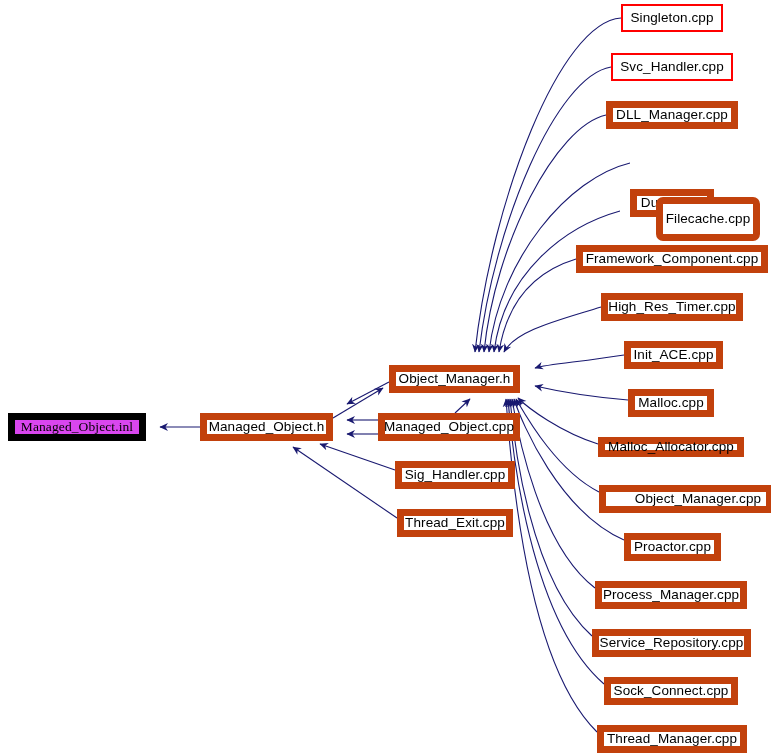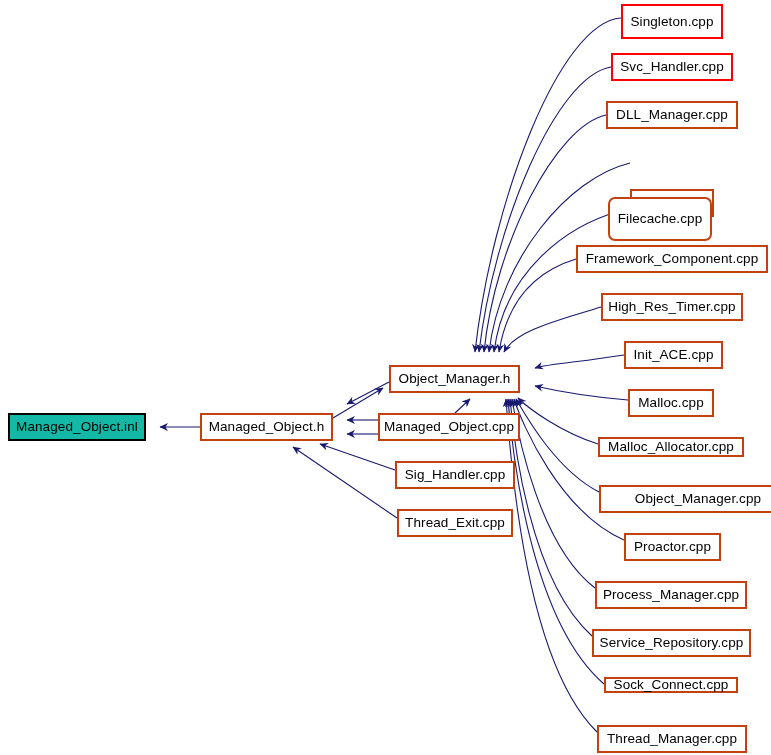--- a/index.html
+++ b/index.html
@@ -20,34 +20,35 @@
   #edges {
     position: absolute;
     left: 0;
     top: 0;
     width: 771px;
     height: 755px;
   }
   .node {
     position: absolute;
     box-sizing: border-box;
-    border: 2px solid #c2410c;
+    border: 7px solid #c2410c;
     background: #ffffff;
     color: #000000;
     font-size: 13.5px;
     line-height: 1;
     display: flex;
     align-items: center;
     justify-content: center;
     white-space: nowrap;
     letter-spacing: 0.1px;
   }
   .node.current {
-    background: #14b8a6;
+    background: #d946ef;
     border-color: #000000;
+    font-family: Liberation Serif, serif;
   }
   .node.highlight {
     border: 2px solid #ff0000;
   }
 </style>
 </head>
 <body>
 
 <div id="graph">
 
@@ -97,33 +98,33 @@
       </div>
       <div class="node" style="left: 378px; top: 413px; width: 142px; height: 28px;">
         <span>Managed_Object.cpp</span>
       </div>
       <div class="node" style="left: 395px; top: 461px; width: 120px; height: 28px;">
         <span>Sig_Handler.cpp</span>
       </div>
       <div class="node" style="left: 397px; top: 509px; width: 116px; height: 28px;">
         <span>Thread_Exit.cpp</span>
       </div>
-      <div class="node highlight" style="left: 621px; top: 4px; width: 102px; height: 35px;">
+      <div class="node highlight" style="left: 621px; top: 4px; width: 102px; height: 28px;">
         <span>Singleton.cpp</span>
       </div>
       <div class="node highlight" style="left: 611px; top: 53px; width: 122px; height: 28px;">
         <span>Svc_Handler.cpp</span>
       </div>
       <div class="node" style="left: 606px; top: 101px; width: 132px; height: 28px;">
         <span>DLL_Manager.cpp</span>
       </div>
       <div class="node" style="left: 630px; top: 149px; width: 84px; height: 28px; margin-top: 40px;">
         <span>Dump.cpp</span>
       </div>
-      <div class="node" style="left: 608px; top: 197px; width: 104px; height: 44px; border-radius: 7px;">
+      <div class="node" style="left: 656px; top: 197px; width: 104px; height: 44px; border-radius: 7px;">
         <span>Filecache.cpp</span>
       </div>
       <div class="node" style="left: 576px; top: 245px; width: 192px; height: 28px;">
         <span>Framework_Component.cpp</span>
       </div>
       <div class="node" style="left: 601px; top: 293px; width: 142px; height: 28px;">
         <span>High_Res_Timer.cpp</span>
       </div>
       <div class="node" style="left: 624px; top: 341px; width: 99px; height: 28px;">
         <span>Init_ACE.cpp</span>
@@ -139,21 +140,21 @@
       </div>
       <div class="node" style="left: 624px; top: 533px; width: 97px; height: 28px;">
         <span>Proactor.cpp</span>
       </div>
       <div class="node" style="left: 595px; top: 581px; width: 152px; height: 28px; justify-content: center;">
         <span>Process_Manager.cpp</span>
       </div>
       <div class="node" style="left: 592px; top: 629px; width: 159px; height: 28px;">
         <span>Service_Repository.cpp</span>
       </div>
-      <div class="node" style="left: 604px; top: 677px; width: 134px; height: 16px;">
+      <div class="node" style="left: 604px; top: 677px; width: 134px; height: 28px;">
         <span>Sock_Connect.cpp</span>
       </div>
       <div class="node" style="left: 597px; top: 725px; width: 150px; height: 28px; align-items: center;">
         <span>Thread_Manager.cpp</span>
       </div>
     </div>
 
 </div>
 
 </body></html>

